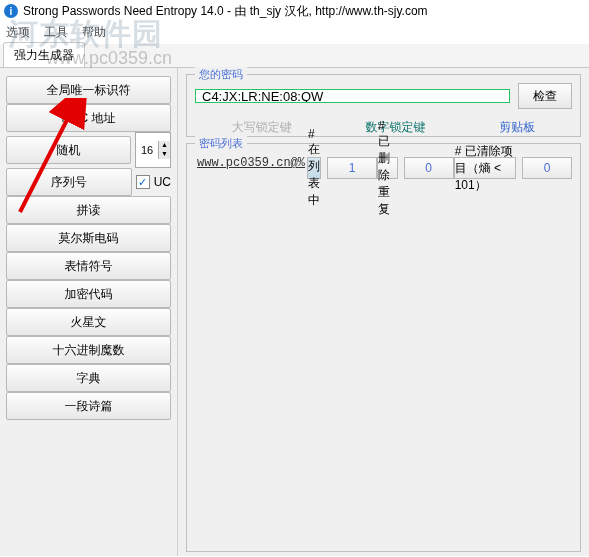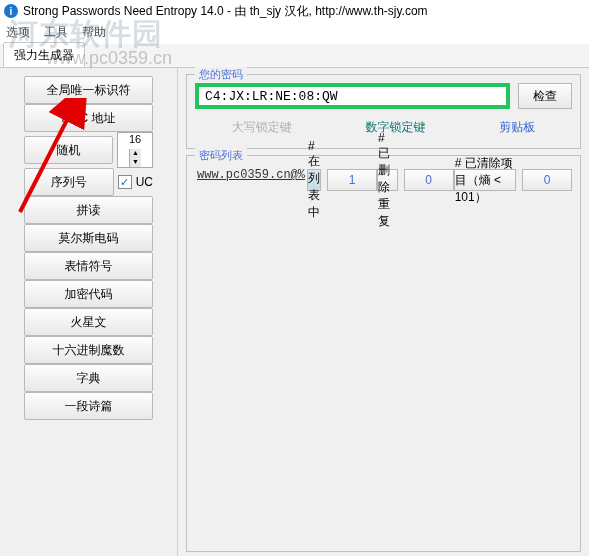--- a/index.html
+++ b/index.html
@@ -3,33 +3,33 @@
 <meta charset="utf-8">
 <style>
   * { box-sizing: border-box; margin: 0; padding: 0; }
   body { font-family: "Microsoft YaHei", Arial, sans-serif; font-size: 12px; background: #fff; width: 589px; height: 557px; overflow: hidden; position: relative; }
   .titlebar { height: 22px; display: flex; align-items: center; gap: 5px; padding: 2px 4px; background: #fff; }
   .titlebar-icon { width: 14px; height: 14px; border-radius: 50%; background: #1a75d1; color: #fff; font-size: 10px; font-weight: bold; display: flex; align-items: center; justify-content: center; }
   .menubar { height: 22px; padding: 2px 6px; display: flex; gap: 14px; color: #444; }
   .tabstrip { height: 24px; background: #f4f4f4; display: flex; align-items: flex-end; border-bottom: 1px solid #c8c8c8; padding-left: 3px; }
   .tab { padding: 4px 10px 3px; background: #fff; border: 1px solid #c8c8c8; border-bottom: none; font-size: 12px; border-radius: 3px 3px 0 0; }
   .main { display: flex; height: 488px; }
-  .sidebar { width: 178px; background: #f0f0f0; padding: 8px 24px; display: flex; flex-direction: column; gap: 0; border-right: 1px solid #d0d0d0; }
+  .sidebar { width: 178px; background: #f0f0f0; padding: 8px 6px; display: flex; flex-direction: column; gap: 0; border-right: 1px solid #d0d0d0; }
   .side-row { display: flex; align-items: center; gap: 4px; }
   .side-btn { flex: 1; height: 28px; background: linear-gradient(#fdfdfd,#e8e8e8); border: 1px solid #b8b8b8; border-radius: 2px; font-size: 12px; display: flex; align-items: center; justify-content: center; cursor: default; }
-  .spinner { width: 36px; height: 36px; display: flex; align-items: center; border: 1px solid #aaa; background: #fff; font-size: 11px; flex-direction: column; }
+  .spinner { width: 36px; height: 36px; display: flex; align-items: center; border: 1px solid #aaa; background: #fff; font-size: 11px; }
   .spinner-val { flex: 1; text-align: center; }
   .spinner-btns { width: 12px; display: flex; flex-direction: column; }
   .spinner-btns div { height: 9px; background: #e8e8e8; border-left: 1px solid #aaa; font-size: 7px; text-align: center; line-height: 8px; }
   .chk { width: 14px; height: 14px; border: 1px solid #888; background: #fff; display: flex; align-items: center; justify-content: center; color: #0066cc; font-size: 11px; }
   .content { flex: 1; padding: 6px 8px 4px; background: #f0f0f0; display: flex; flex-direction: column; }
-  .fieldset { border: 1px solid #c0c0c0; background: #f0f0f0; padding: 8px 8px 12px; margin-bottom: 6px; position: relative; }
+  .fieldset { border: 1px solid #c0c0c0; background: #f0f0f0; padding: 8px 8px 0; margin-bottom: 6px; position: relative; }
   .legend { position: absolute; top: -8px; left: 8px; background: #f0f0f0; padding: 0 4px; font-size: 11px; color: #4a6fd8; }
   .pw-row { display: flex; gap: 8px; align-items: center; }
-  .pw-input { flex: 1; border: 4px solid #22c55e; background: #fff; padding: 4px 6px; font-family: Liberation Mono, monospace; font-size: 13px; height: 26px; }
+  .pw-input { flex: 1; border: 1px solid #22c55e; background: #fff; padding: 4px 6px; font-family: Liberation Sans, sans-serif; font-size: 13px; height: 14px; }
   .check-btn { width: 54px; height: 26px; background: linear-gradient(#fdfdfd,#e8e8e8); border: 1px solid #b8b8b8; font-size: 12px; }
   .lock-row { display: flex; justify-content: space-around; margin-top: 10px; font-size: 12px; }
   .lock-gray { color: #b0b0b0; }
   .lock-green { color: #0f766e; }
   .lock-blue { color: #3366cc; }
   .list-area { flex: 1; border: 1px solid #c0c0c0; background: #f0f0f0; position: relative; padding: 10px 8px 4px; display: flex; flex-direction: row; }
   .list-content { flex: 1; font-family: "Courier New", monospace; font-size: 12px; color: #333; padding: 2px; text-decoration: underline; }
   .status-row { display: flex; gap: 6px; margin-top: 3px; }
   .status-label { flex: 1; height: 22px; border: 1px solid #b8b8b8; background: linear-gradient(#fdfdfd,#eaeaea); display: flex; align-items: center; justify-content: center; font-size: 12px; }
   .status-sel { background: linear-gradient(#d8e8f0,#c4dce8); }

